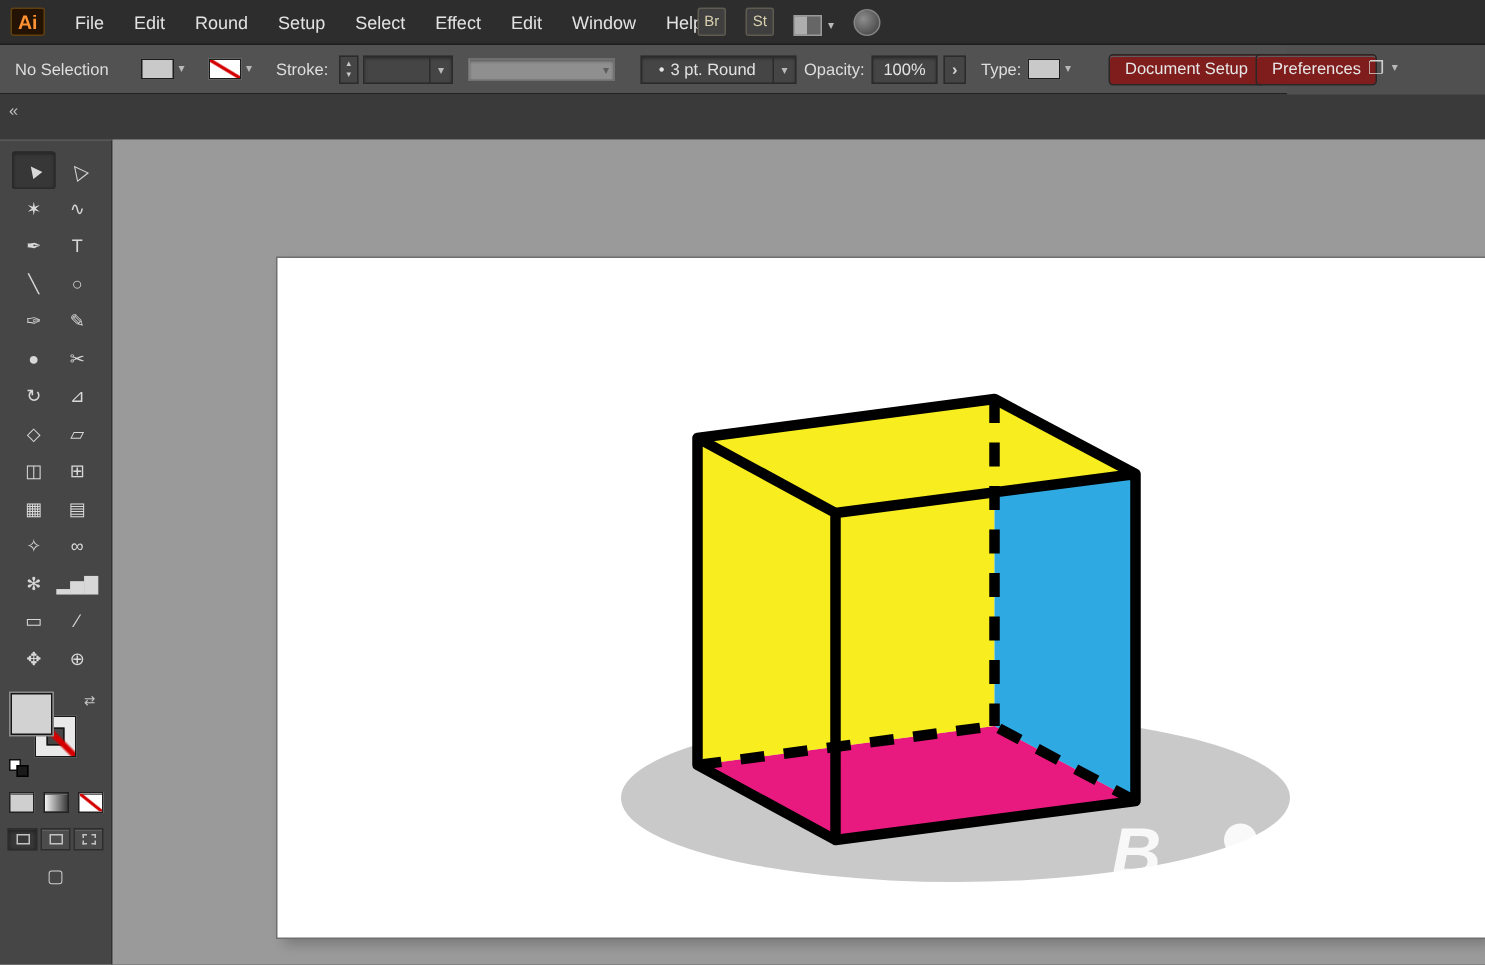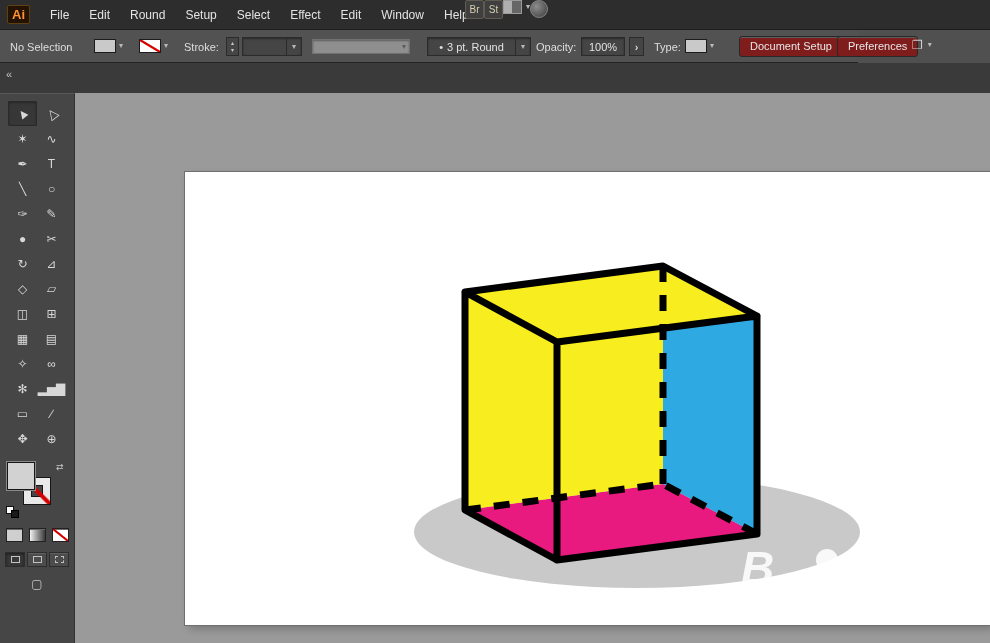--- a/index.html
+++ b/index.html
@@ -6,21 +6,21 @@
   body { font-family:"Liberation Sans","DejaVu Sans",sans-serif; background:#505050; }
   #app { position:relative; width:990px; height:643px; overflow:hidden; background:#505050; }
 
   
   .menubar { position:absolute; left:0; top:0; width:990px; height:30px; background:#2d2d2d;
              border-bottom:1px solid #1d1d1d; display:flex; align-items:center; color:#e3e3e3; font-size:12px; }
   .logo { color:#ff9232; font-weight:bold; font-size:13px; margin:0 10px 0 7px; background:#241303;
           border:1px solid #5f4010; padding:1px 4px; border-radius:2px; }
   .menu-items { display:flex; height:30px; align-items:flex-start; }
   .menu-item { padding:0 10px; height:30px; line-height:30px; cursor:default; }
-  .mb-right { position:absolute; left:465px; top:0; height:24px; display:flex; align-items:flex-start; }
+  .mb-right { position:absolute; left:465px; top:0; height:24px; display:flex; align-items:flex-end; gap:13px; }
   .tile { width:19px; height:19px; background:#3f3f3f; border:1px solid #5f5b50; color:#d7cfae;
           font-size:10px; display:flex; align-items:center; justify-content:center; border-radius:2px; }
   .ws-wrap { display:flex; align-items:center; gap:4px; }
   .ws-icon { width:19px; height:14px; border:1px solid #9a9a9a; background:#666; position:relative; }
   .ws-icon::after { content:""; position:absolute; left:0; top:0; width:8px; height:12px; background:#aeaeae; }
   .caret { color:#b9b9b9; font-size:8px; line-height:1; }
   .cslive { width:18px; height:18px; border-radius:50%; border:1px solid #858585;
             background:radial-gradient(circle at 35% 35%, #8d8d8d, #3a3a3a); }
 
   

